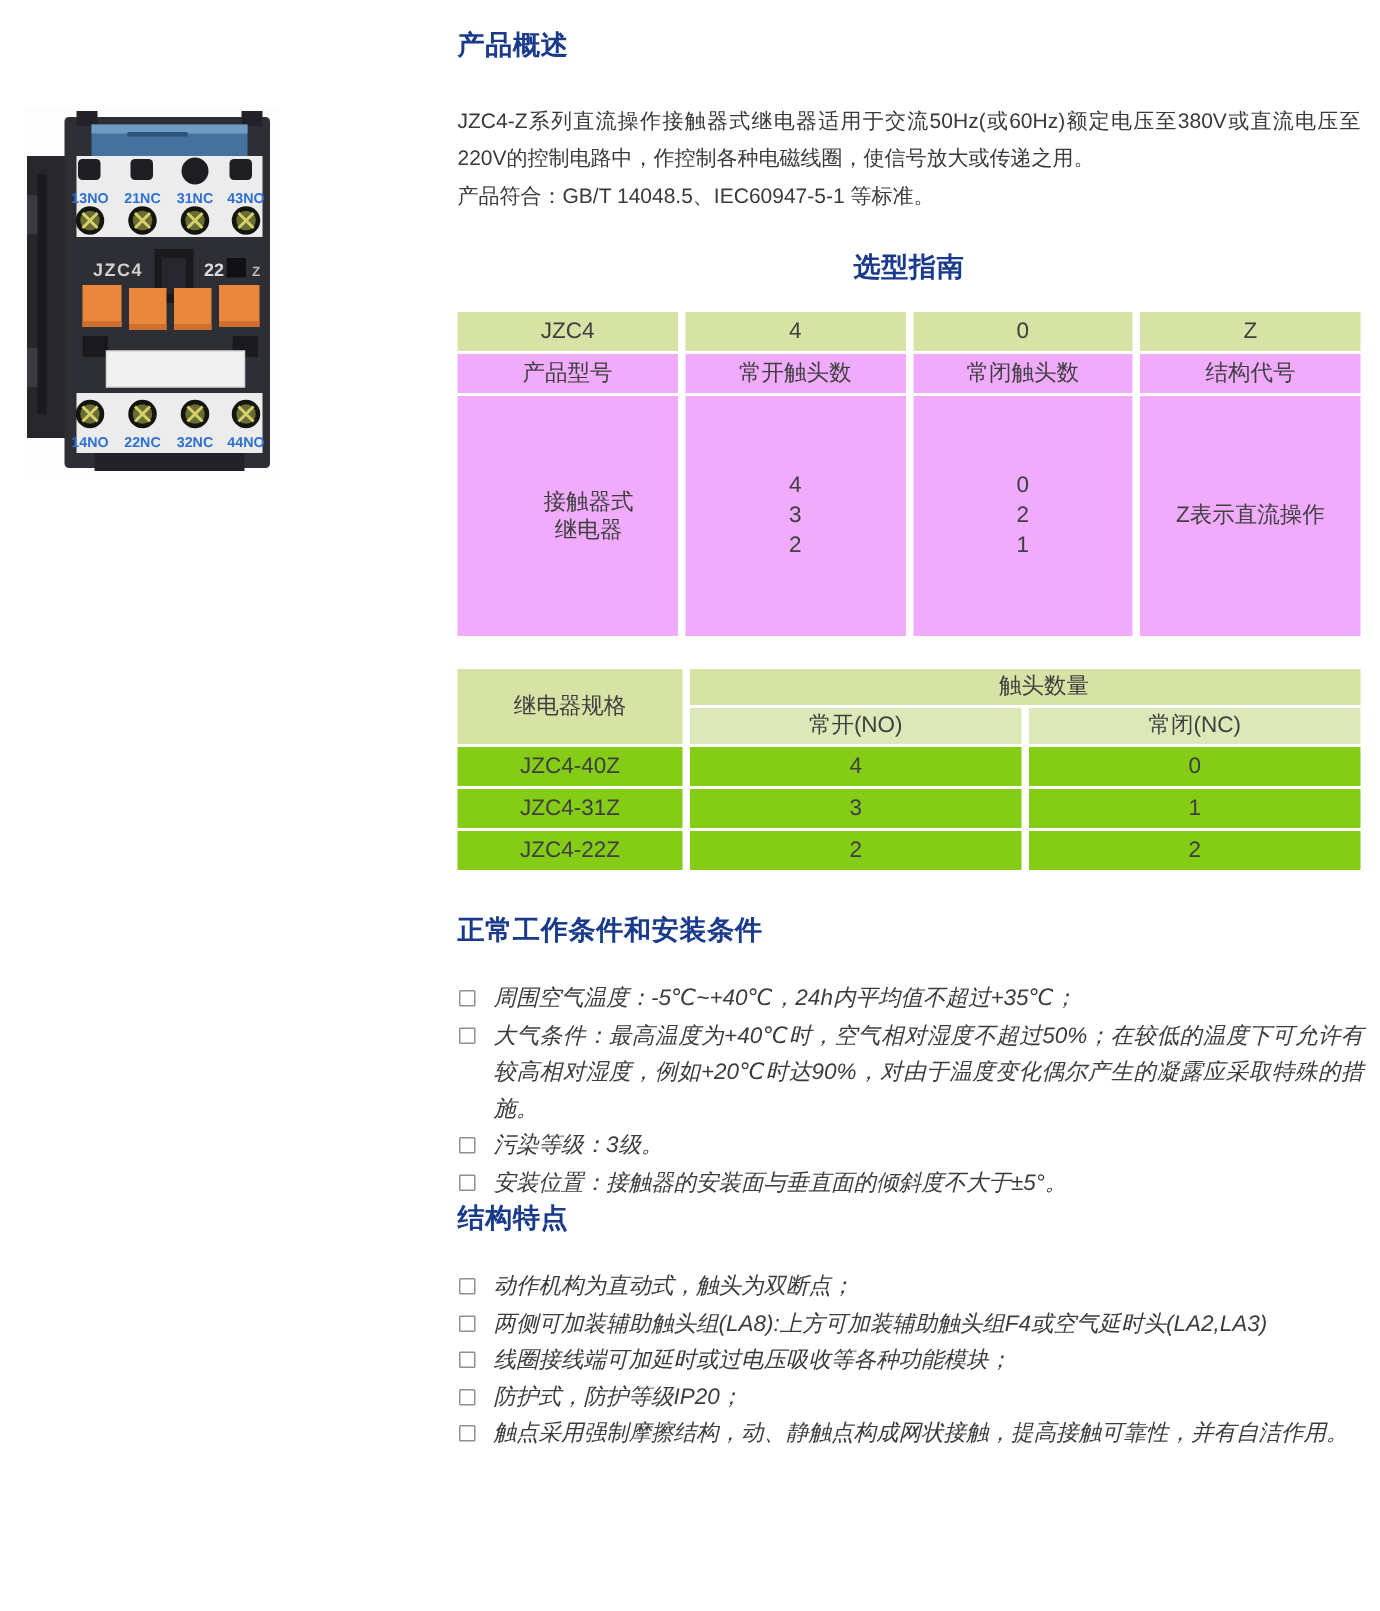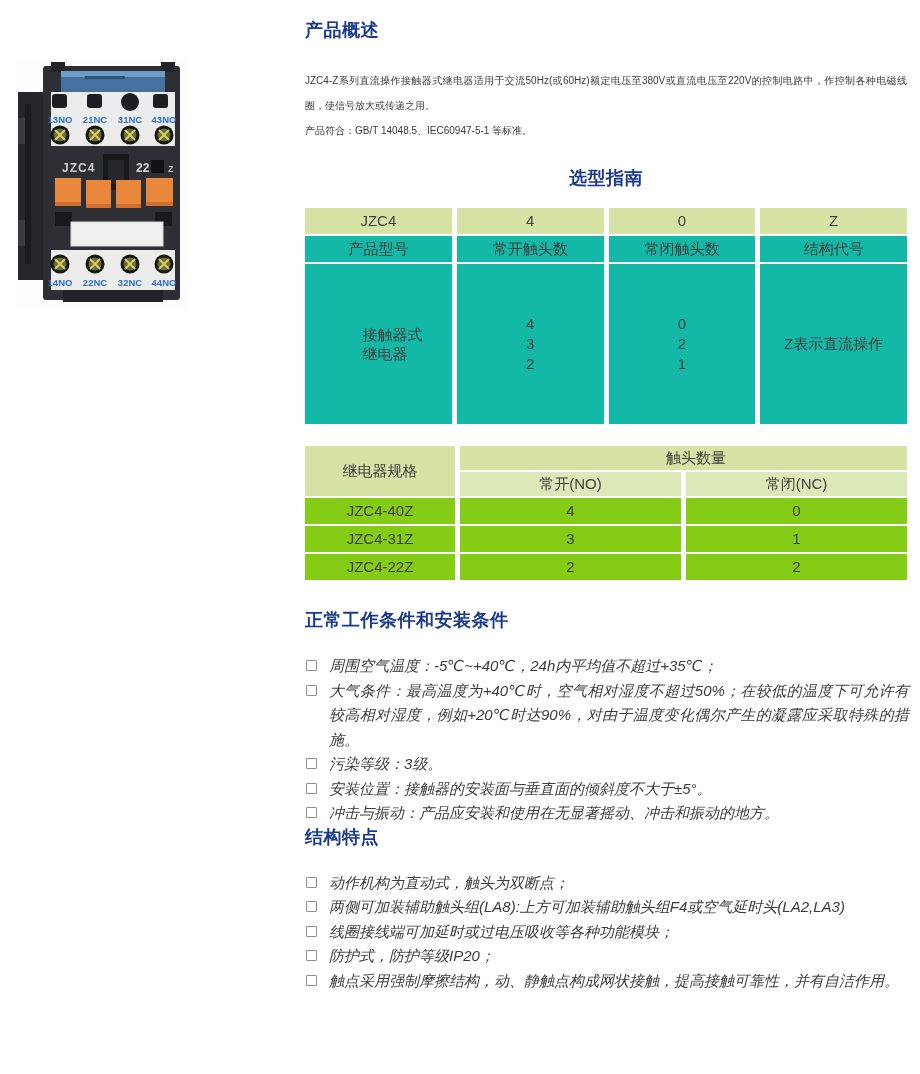--- a/index.html
+++ b/index.html
@@ -7,60 +7,60 @@
   body {
     width: 920px; height: 1074px;
     position: relative;
     font-family: "Liberation Sans", "DejaVu Sans", sans-serif;
     color: #3c3c3c;
     overflow: hidden;
   }
 
   
   .photo-wrap {
-    position: absolute; left: 15px; top: 60px;
+    position: absolute; left: 15px; top: 72px;
     width: 172px; height: 248px;
     background: #fdfdfd;
   }
 
   
   .content {
     position: absolute; left: 305px; top: 0;
     width: 602px;
   }
   h2.sec {
     font-size: 18px; font-weight: bold; color: #1a3a8c;
     line-height: 23px; letter-spacing: 0.5px;
   }
   .h-overview  { margin-top: 19px; }
   .h-selection { margin-top: 24px; text-align: center; }
   .h-conditions{ margin-top: 29px; }
   .h-features  { }
 
-  .para { margin-top: 26px; font-size: 10px; line-height: 25px; color: #3a3a3a; }
+  .para { margin-top: 26px; font-size: 14px; line-height: 25px; color: #3a3a3a; }
   .para p { text-align: justify; }
 
   
   .tbl { display: grid; column-gap: 5px; row-gap: 2px; font-size: 15px; color: #404040; }
   .tbl .cell {
     display: flex; align-items: center; justify-content: center;
     text-align: center; line-height: 18px;
   }
   .bg-dark  { background: #d6e3a4; }
   .bg-sub   { background: #dde8b8; }
-  .bg-light { background: #14b8a6; }
+  .bg-light { background: #f0abfc; }
   .bg-data  { background: #84cc16; }
 
   .tbl-selection {
     margin-top: 18px;
     grid-template-columns: repeat(4, 1fr);
     grid-template-rows: 26px 26px 160px;
   }
   .stacked { display: flex; flex-direction: column; gap: 2px; }
-  .type-block { text-align: left; line-height: 19px; margin-left: 28px; }
+  .type-block { text-align: center; line-height: 19px; margin-left: 28px; }
 
   .tbl-spec {
     margin-top: 22px;
     grid-template-columns: 150px 1fr 1fr;
     grid-template-rows: 24px 24px 26px 26px 26px;
   }
   .span-rows { grid-row: 1 / 3; grid-column: 1; }
   .span-cols { grid-row: 1; grid-column: 2 / 4; padding-left: 25px; }
 
   
@@ -262,21 +262,20 @@
     <div class="cell bg-data">2</div>
   </div>
 
   <h2 class="sec h-conditions">正常工作条件和安装条件</h2>
 
   <ul class="checklist">
     <li><span class="cb"></span><span>周围空气温度：-5℃~+40℃，24h内平均值不超过+35℃；</span></li>
     <li><span class="cb"></span><span>大气条件：最高温度为+40℃时，空气相对湿度不超过50%；在较低的温度下可允许有较高相对湿度，例如+20℃时达90%，对由于温度变化偶尔产生的凝露应采取特殊的措施。</span></li>
     <li><span class="cb"></span><span>污染等级：3级。</span></li>
     <li><span class="cb"></span><span>安装位置：接触器的安装面与垂直面的倾斜度不大于±5°。</span></li>
-    <li><span class="cb"></span><span>冲击与振动：产品应安装和使用在无显著摇动、冲击和振动的地方。</span></li>
   </ul>
 
   <h2 class="sec h-features">结构特点</h2>
 
   <ul class="checklist features">
     <li><span class="cb"></span><span>动作机构为直动式，触头为双断点；</span></li>
     <li><span class="cb"></span><span>两侧可加装辅助触头组(LA8):上方可加装辅助触头组F4或空气延时头(LA2,LA3)</span></li>
     <li><span class="cb"></span><span>线圈接线端可加延时或过电压吸收等各种功能模块；</span></li>
     <li><span class="cb"></span><span>防护式，防护等级IP20；</span></li>
     <li><span class="cb"></span><span>触点采用强制摩擦结构，动、静触点构成网状接触，提高接触可靠性，并有自洁作用。</span></li>

